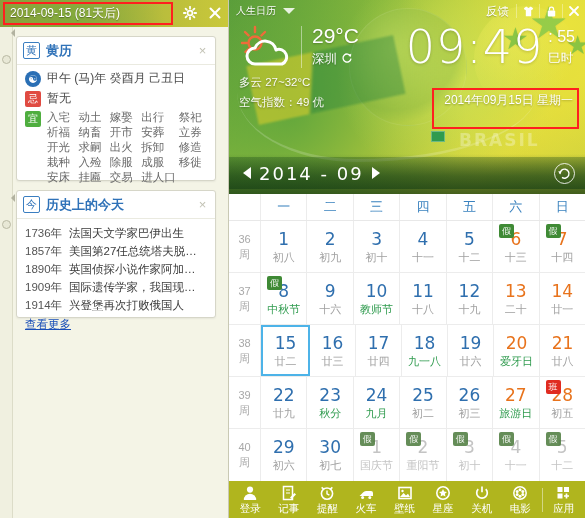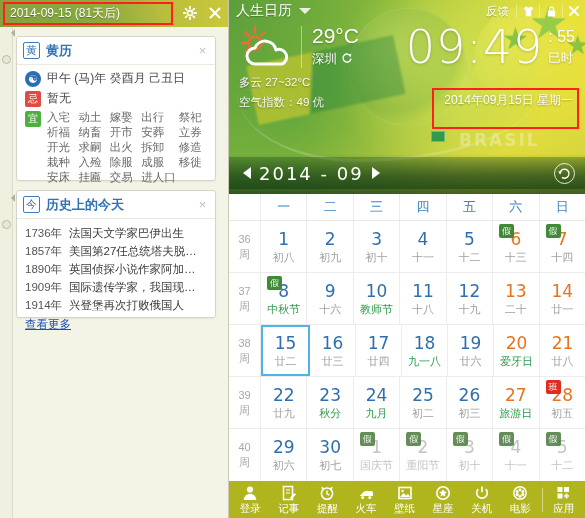--- a/index.html
+++ b/index.html
@@ -149,21 +149,21 @@
   }
   .brasil-flag{
     position:absolute; left:202px; top:131px; width:14px;height:11px;
     background:#2f9b4e; border:1px solid rgba(255,255,255,.3);
   }
 
   #hero-top{
     position:absolute; left:0; top:0; width:100%; height:22px; display:flex; align-items:center;
     z-index:5;
   }
-  .app-title{ margin-left:7px; color:#ffffff; font-size:14px; text-shadow:0 1px 1px rgba(0,0,0,.3);font-family:Liberation Mono, monospace;}
+  .app-title{ margin-left:7px; color:#ffffff; font-size:10px; text-shadow:0 1px 1px rgba(0,0,0,.3);font-family:Liberation Mono, monospace;}
   .caret-dn{
     margin-left:7px; width:0;height:0; border-left:6px solid transparent;border-right:6px solid transparent;
     border-top:6px solid rgba(255,255,255,.85); cursor:pointer;
   }
   .top-right{ margin-left:auto; display:flex; align-items:center; height:22px;}
   .feedback{ color:#ffffff; font-size:11.5px; margin-right:7px; cursor:pointer; text-shadow:0 1px 1px rgba(0,0,0,.25);}
   .tsep{ width:1px;height:14px;background:rgba(255,255,255,.35); }
   .ticon{ width:22px;height:22px;display:flex;align-items:center;justify-content:center;cursor:pointer;}
 
   .weather{ position:absolute; left:10px; top:24px; z-index:4; }

